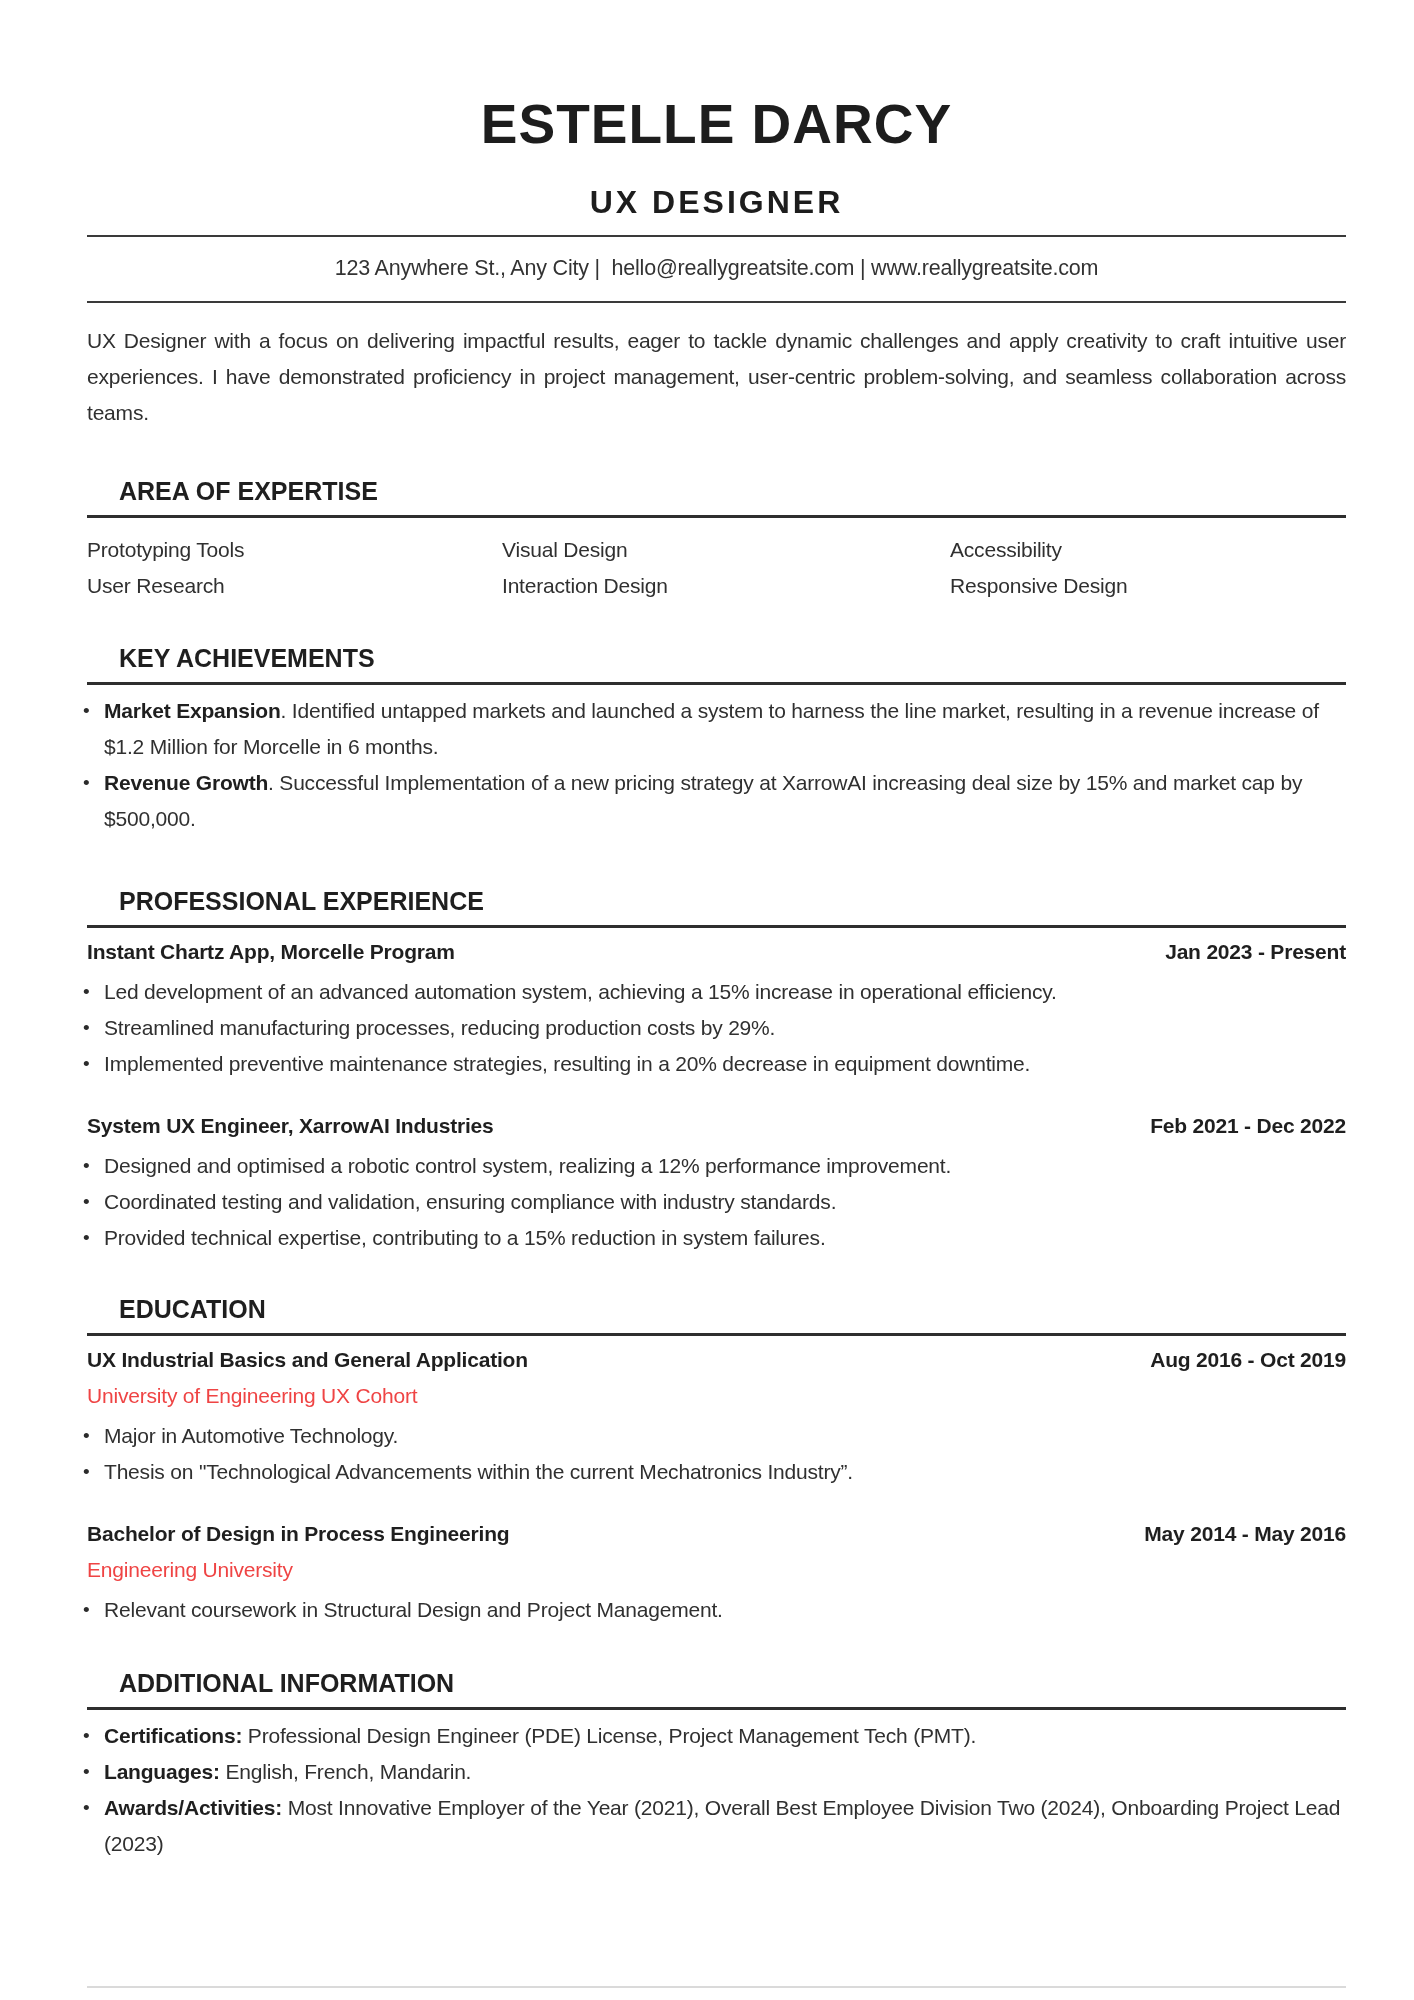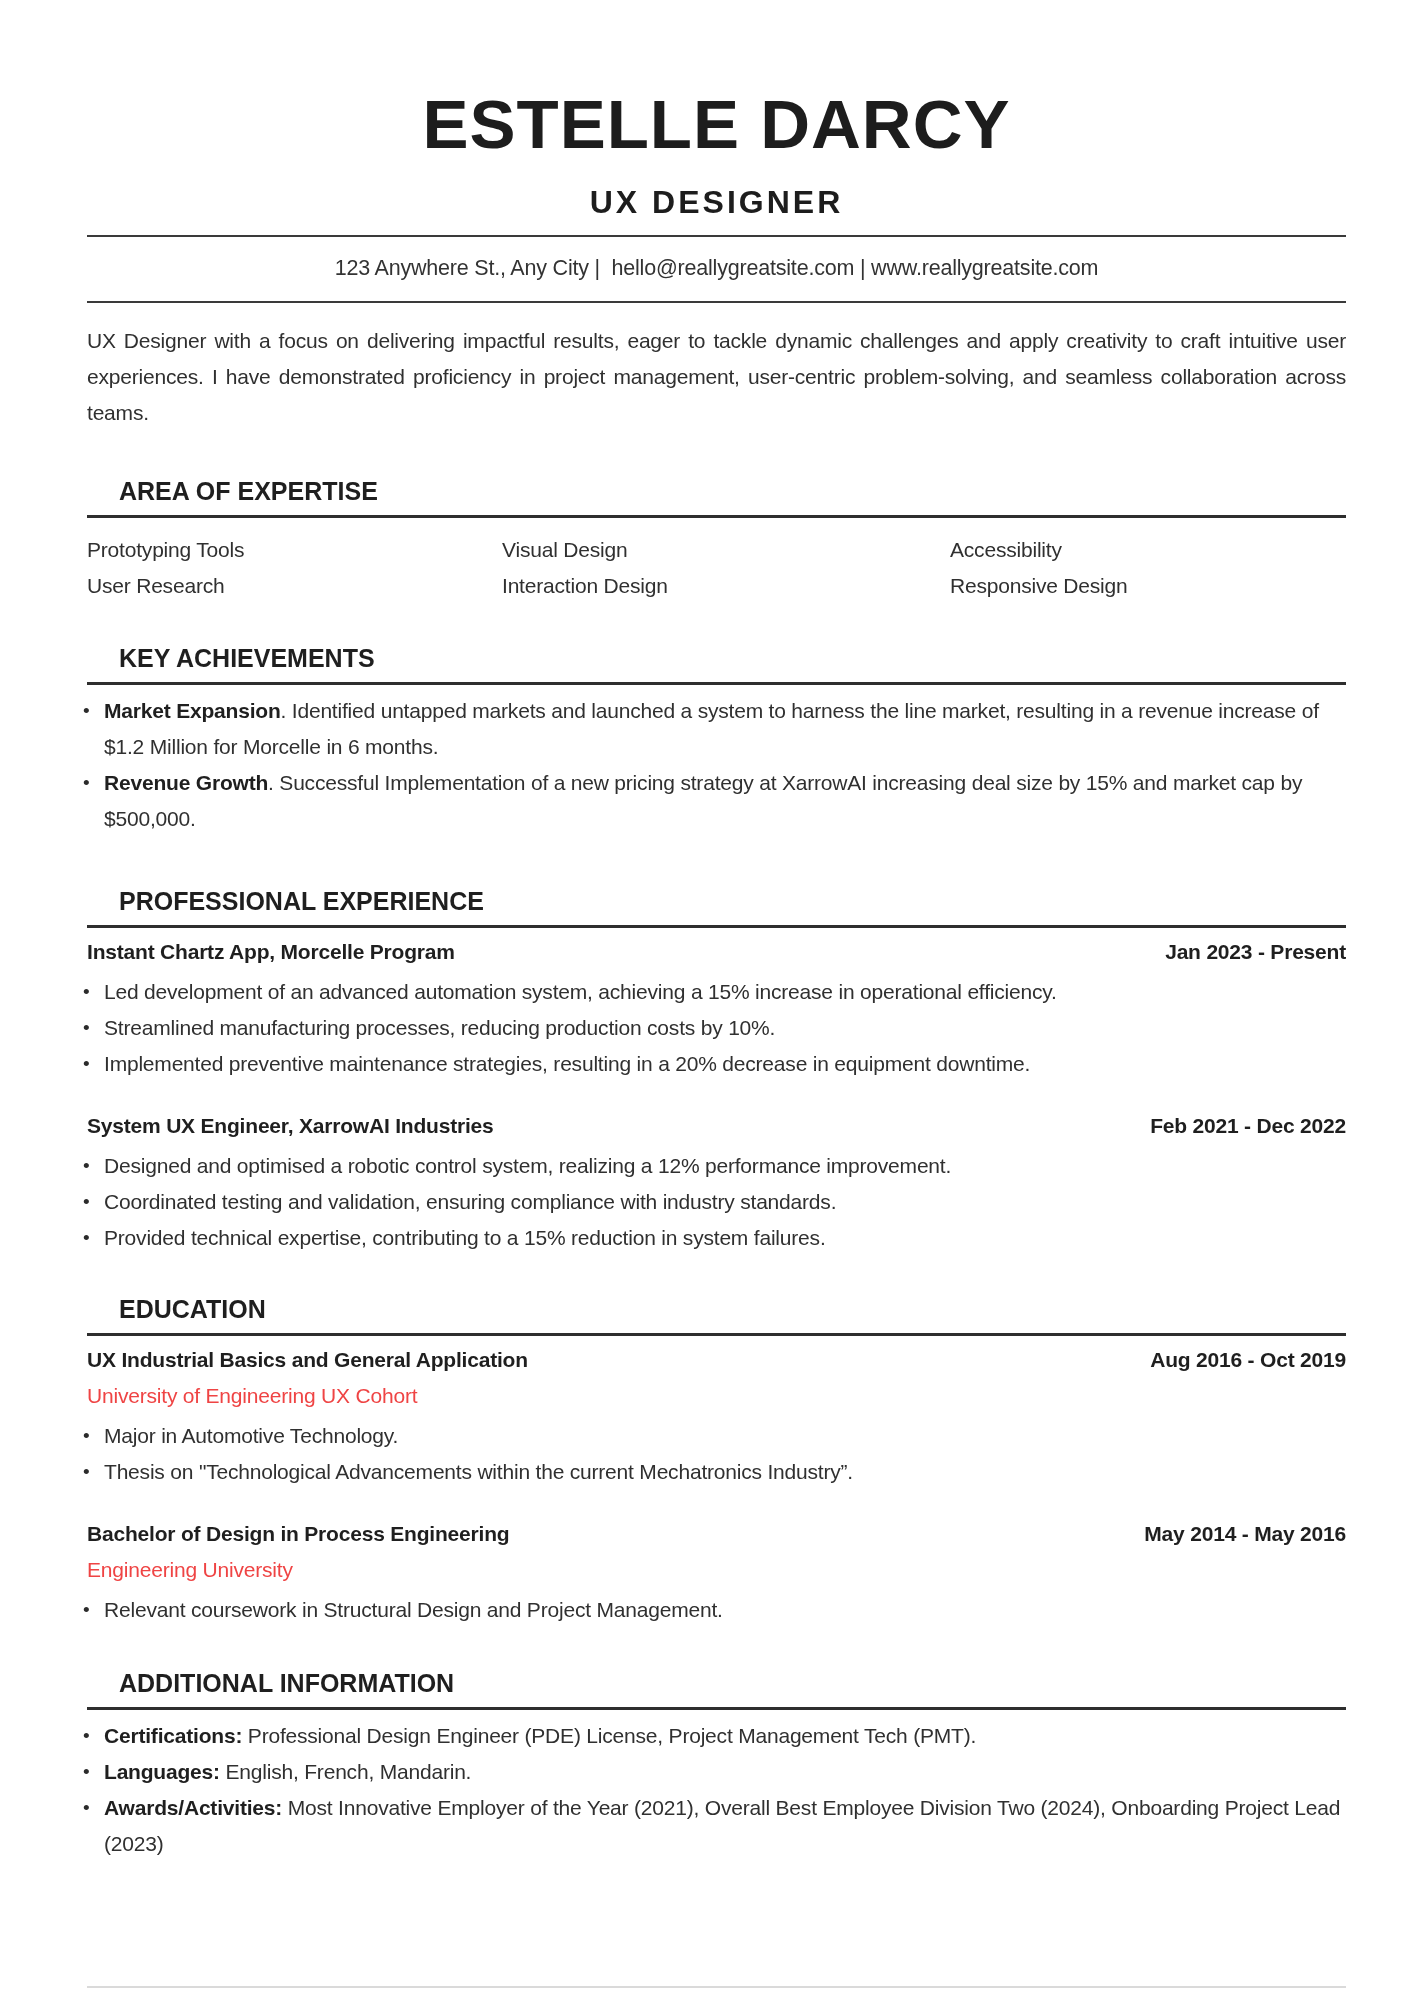--- a/index.html
+++ b/index.html
@@ -7,21 +7,21 @@
   body {
     width:1414px; height:2000px; position:relative; overflow:hidden;
     font-family:"Liberation Sans", sans-serif;
     font-size:21px; line-height:36px; color:#303030;
     letter-spacing:-0.2px;
   }
   .page { padding:97px 68px 0 87px; position:relative; height:100%; }
 
   
   .name {
-    text-align:center; font-size:69px; line-height:55px; font-weight:700;
+    text-align:center; font-size:55px; line-height:55px; font-weight:700;
     letter-spacing:1px; color:#1d1d1d;
   }
   .role {
     text-align:center; font-size:32px; line-height:32px; font-weight:700;
     letter-spacing:3px; color:#1d1d1d; margin-top:34px;
   }
   .hrule { border:none; border-top:2px solid #3a3a3a; margin-top:17px; }
   .hrule2 { border:none; border-top:2px solid #3a3a3a; margin-top:15px; }
   .contact { text-align:center; font-size:21.5px; margin-top:13px; white-space:pre-wrap; color:#333; }
 
@@ -112,21 +112,21 @@
     <h3>PROFESSIONAL EXPERIENCE</h3>
     <hr class="srule">
 
     <div class="entry">
       <div class="entry-head">
         <span class="entry-title">Instant Chartz App, Morcelle Program</span>
         <span class="entry-date">Jan 2023 - Present</span>
       </div>
       <ul class="bullets">
         <li>Led development of an advanced automation system, achieving a 15% increase in operational efficiency.</li>
-        <li>Streamlined manufacturing processes, reducing production costs by 10%.</li>
+        <li>Streamlined manufacturing processes, reducing production costs by 29%.</li>
         <li>Implemented preventive maintenance strategies, resulting in a 20% decrease in equipment downtime.</li>
       </ul>
     </div>
 
     <div class="entry">
       <div class="entry-head">
         <span class="entry-title">System UX Engineer, XarrowAI Industries</span>
         <span class="entry-date">Feb 2021 - Dec 2022</span>
       </div>
       <ul class="bullets">

